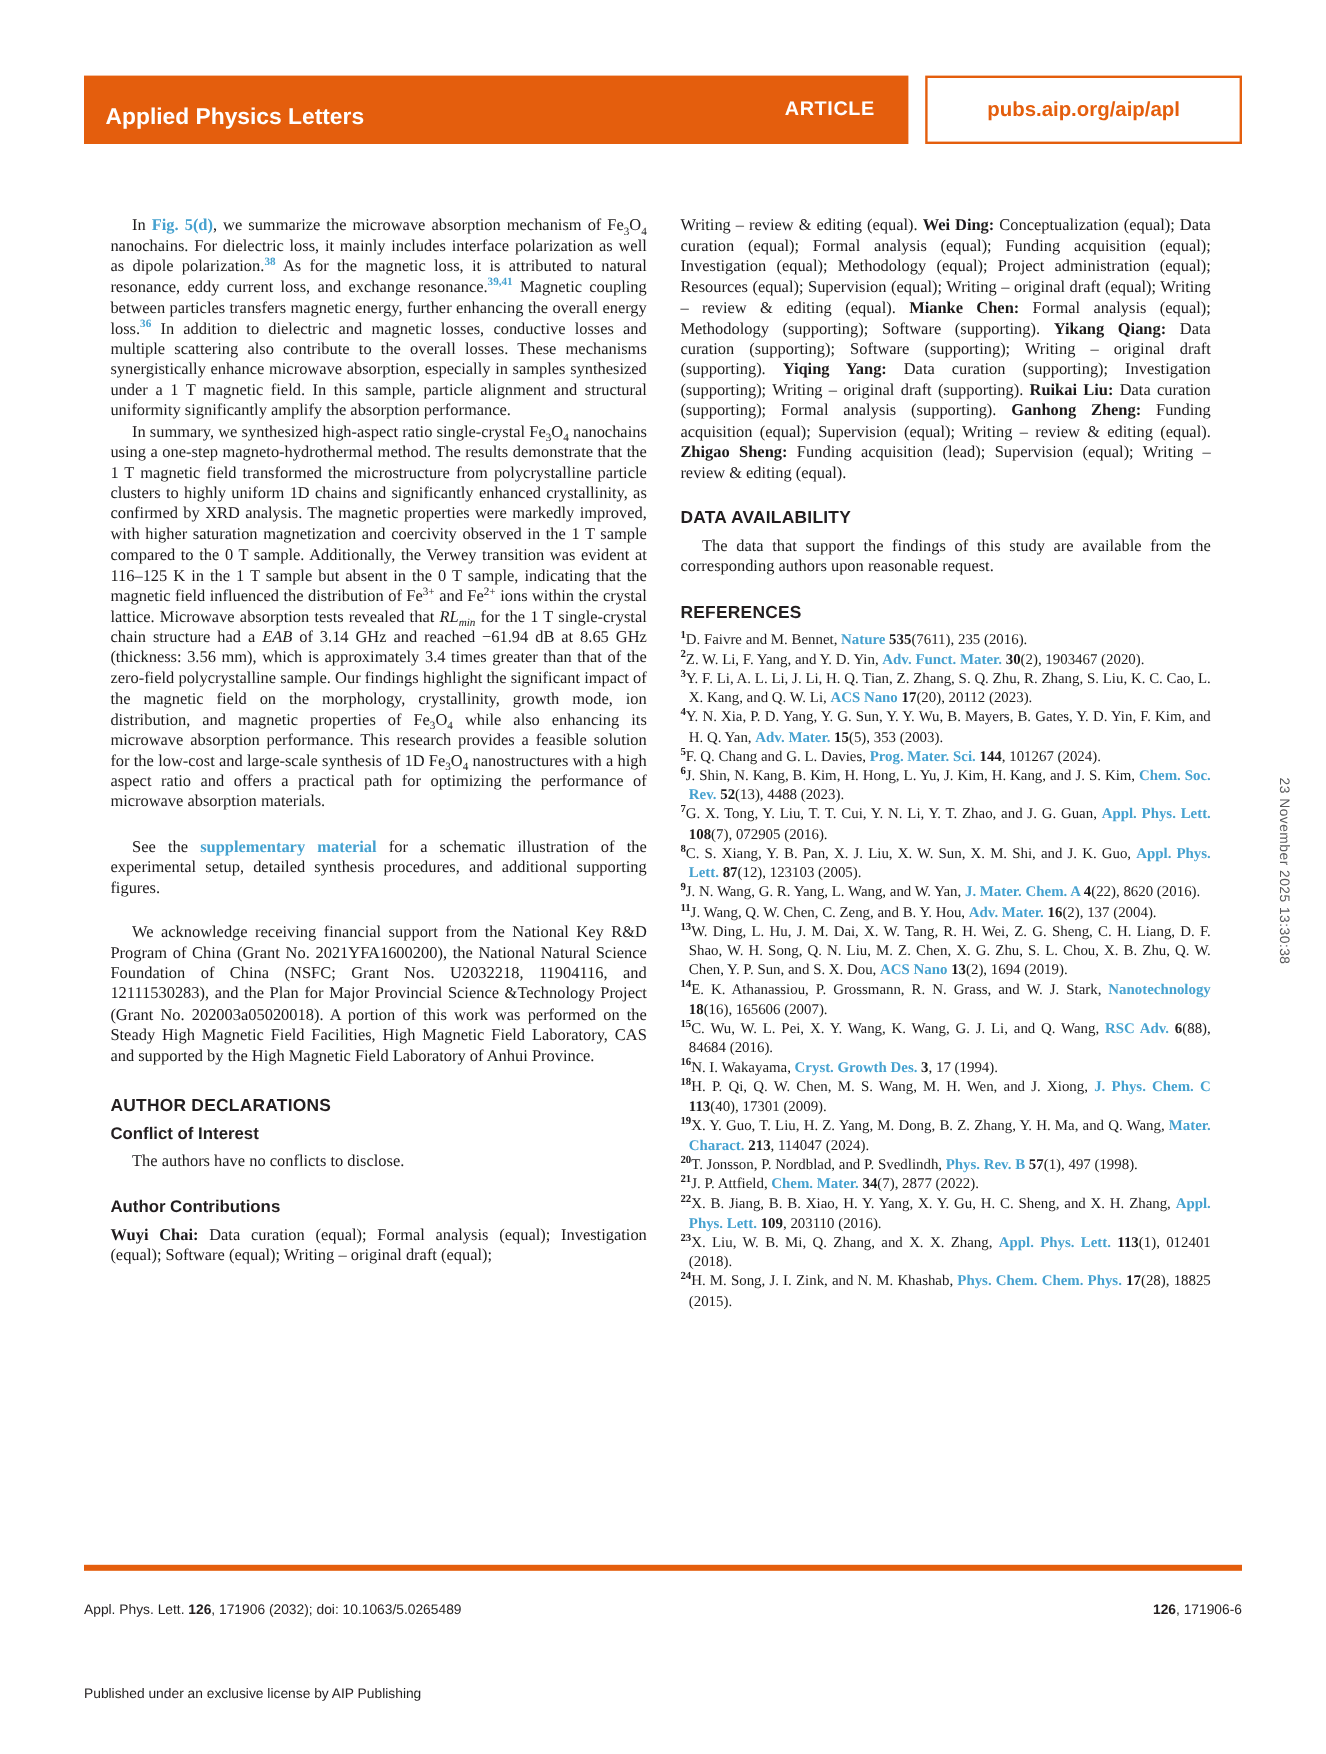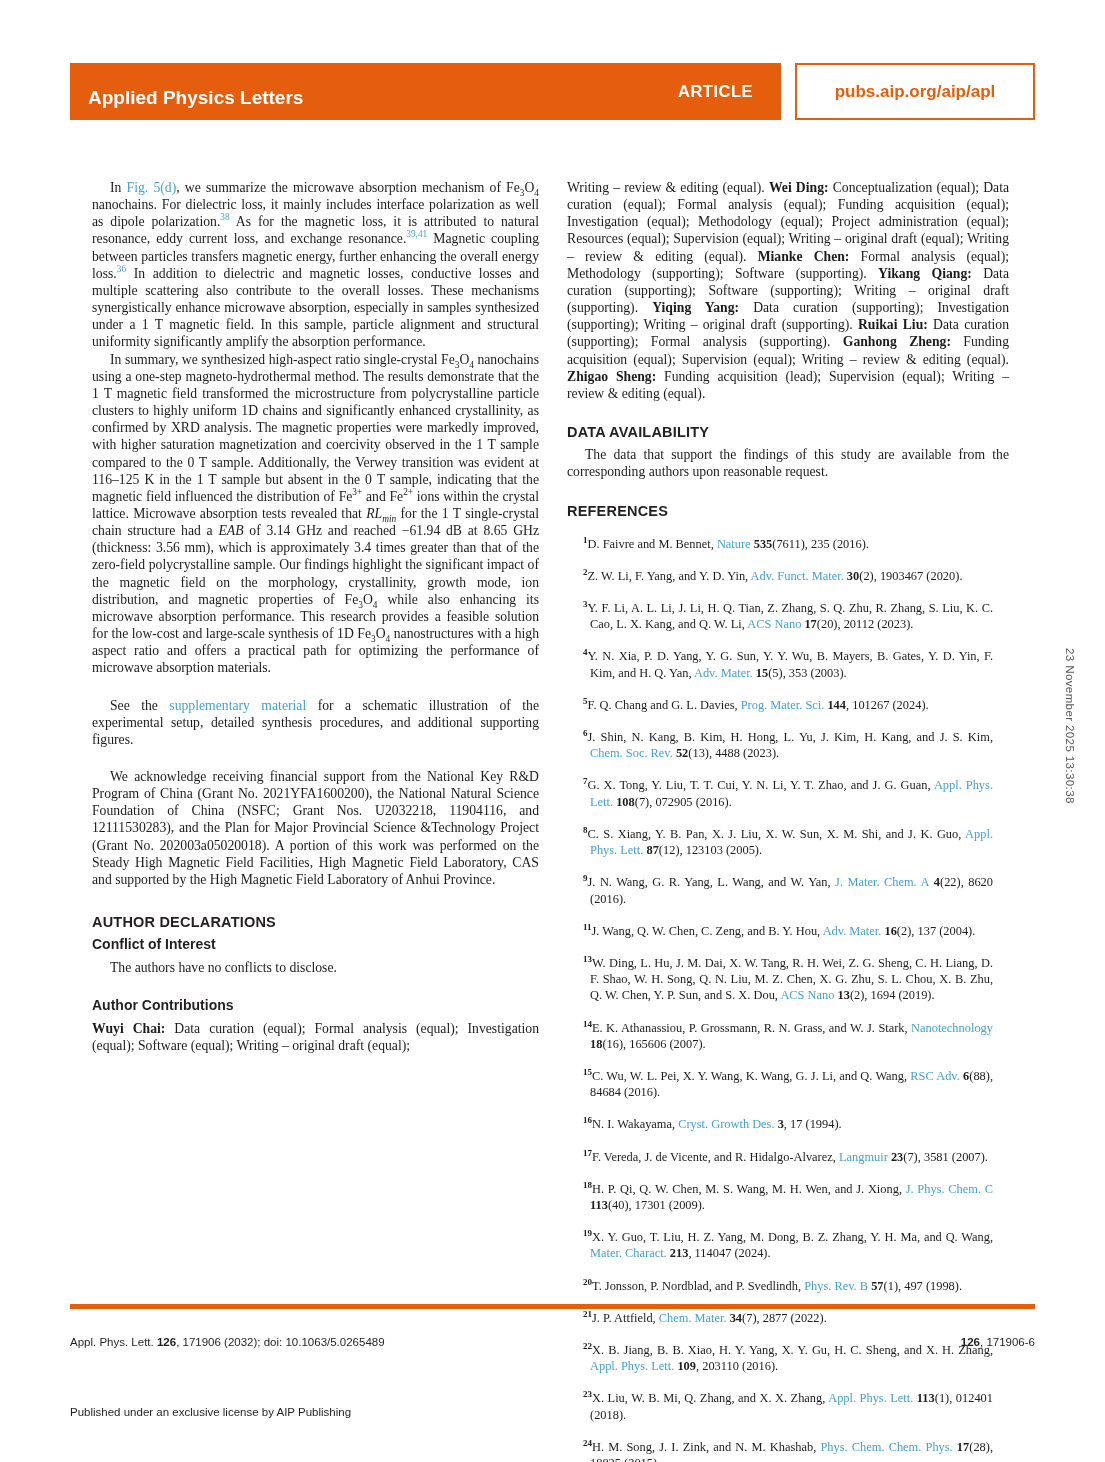--- a/index.html
+++ b/index.html
@@ -11,44 +11,44 @@
   html,body{margin:0;padding:0;background:#ffffff;}
   .page{position:relative;width:1105px;height:1462px;background:#fff;overflow:hidden;
         font-family:"Liberation Serif",serif;color:var(--ink);}
   
   .hdr{position:absolute;left:70px;top:63px;width:965px;height:57px;display:flex;}
   .hdr-bar{flex:1;background:var(--orange);display:flex;align-items:center;
            padding:0 28px 0 18px;box-sizing:border-box;}
   .hdr-title{color:#fff;font-family:"Liberation Sans",sans-serif;font-weight:700;font-size:19px;margin-top:12px;}
   .hdr-article{margin-left:auto;color:#fff;font-family:"Liberation Sans",sans-serif;
                font-weight:700;font-size:16.5px;letter-spacing:.5px;}
-  .hdr-urlbox{width:240px;margin-left:14px;border:2px solid var(--orange);background:#fff;
+  .hdr-urlbox{width:264px;margin-left:14px;border:2px solid var(--orange);background:#fff;
               display:flex;align-items:center;justify-content:center;box-sizing:border-box;}
   .hdr-url{color:var(--orange);font-family:"Liberation Sans",sans-serif;font-weight:700;
            font-size:17px;text-decoration:none;}
   
   .col{position:absolute;top:179px;text-align:justify;font-size:13.7px;line-height:17.15px;}
   .col-left{left:92px;width:447px;}
   .col-right{left:567px;width:442px;}
   .col p{margin:0;text-indent:18px;}
   .col p.noind{text-indent:0;}
   .col p.gap{margin-top:20px;}
   .sec{font-family:"Liberation Sans",sans-serif;font-weight:700;font-size:14.5px;
        color:var(--head);margin:26px 0 5px;text-align:left;letter-spacing:.2px;}
   .subsec{font-family:"Liberation Sans",sans-serif;font-weight:700;font-size:14px;
           color:var(--head);margin:3px 0 6px;text-align:left;}
   .subsec.gap{margin-top:20px;}
   .pad-b{margin-bottom:8px !important;}
   .sec.tight{margin-top:22px;}
   
-  .ref{font-size:12.4px;line-height:16.2px;padding-left:7px;text-indent:-7px;margin:16px;}
+  .ref{font-size:12.4px;line-height:16.2px;padding-left:7px;text-indent:-7px;margin:0;}
   .refnum{font-weight:700;font-size:9px;line-height:0;}
   sup{font-size:.68em;line-height:0;}
   sub{font-size:.68em;line-height:0;}
-  .link{color:var(--blue);cursor:pointer;}
+  .link{color:var(--blue);cursor:pointer;font-weight:bold;}
   .b{font-weight:700;}
   .i{font-style:italic;}
   
   .frule{position:absolute;left:70px;top:1304px;width:965px;height:5px;background:var(--orange);}
   .fline1{position:absolute;left:70px;top:1336px;width:965px;display:flex;
           font-family:"Liberation Sans",sans-serif;font-size:11.5px;color:var(--head);}
   .fright{margin-left:auto;}
   .fline2{position:absolute;left:70px;top:1362px;font-family:"Liberation Sans",sans-serif;
           font-size:11.5px;color:var(--head);margin-top:44px;}
   
@@ -94,21 +94,20 @@
       <div class="ref"><sup class="refnum">5</sup><span>F. Q. Chang and G. L. Davies, </span><span class="link">Prog. Mater. Sci.</span><span class="b"> 144</span><span>, 101267 (2024).</span></div>
       <div class="ref"><sup class="refnum">6</sup><span>J. Shin, N. Kang, B. Kim, H. Hong, L. Yu, J. Kim, H. Kang, and J. S. Kim, </span><span class="link">Chem. Soc. Rev.</span><span class="b"> 52</span><span>(13), 4488 (2023).</span></div>
       <div class="ref"><sup class="refnum">7</sup><span>G. X. Tong, Y. Liu, T. T. Cui, Y. N. Li, Y. T. Zhao, and J. G. Guan, </span><span class="link">Appl. Phys. Lett.</span><span class="b"> 108</span><span>(7), 072905 (2016).</span></div>
       <div class="ref"><sup class="refnum">8</sup><span>C. S. Xiang, Y. B. Pan, X. J. Liu, X. W. Sun, X. M. Shi, and J. K. Guo, </span><span class="link">Appl. Phys. Lett.</span><span class="b"> 87</span><span>(12), 123103 (2005).</span></div>
       <div class="ref"><sup class="refnum">9</sup><span>J. N. Wang, G. R. Yang, L. Wang, and W. Yan, </span><span class="link">J. Mater. Chem. A</span><span class="b"> 4</span><span>(22), 8620 (2016).</span></div>
       <div class="ref"><sup class="refnum">11</sup><span>J. Wang, Q. W. Chen, C. Zeng, and B. Y. Hou, </span><span class="link">Adv. Mater.</span><span class="b"> 16</span><span>(2), 137 (2004).</span></div>
       <div class="ref"><sup class="refnum">13</sup><span>W. Ding, L. Hu, J. M. Dai, X. W. Tang, R. H. Wei, Z. G. Sheng, C. H. Liang, D. F. Shao, W. H. Song, Q. N. Liu, M. Z. Chen, X. G. Zhu, S. L. Chou, X. B. Zhu, Q. W. Chen, Y. P. Sun, and S. X. Dou, </span><span class="link">ACS Nano</span><span class="b"> 13</span><span>(2), 1694 (2019).</span></div>
       <div class="ref"><sup class="refnum">14</sup><span>E. K. Athanassiou, P. Grossmann, R. N. Grass, and W. J. Stark, </span><span class="link">Nanotechnology</span><span class="b"> 18</span><span>(16), 165606 (2007).</span></div>
       <div class="ref"><sup class="refnum">15</sup><span>C. Wu, W. L. Pei, X. Y. Wang, K. Wang, G. J. Li, and Q. Wang, </span><span class="link">RSC Adv.</span><span class="b"> 6</span><span>(88), 84684 (2016).</span></div>
       <div class="ref"><sup class="refnum">16</sup><span>N. I. Wakayama, </span><span class="link">Cryst. Growth Des.</span><span class="b"> 3</span><span>, 17 (1994).</span></div>
-      <div class="ref"><sup class="refnum">17</sup><span>F. Vereda, J. de Vicente, and R. Hidalgo-Alvarez, </span><span class="link">Langmuir</span><span class="b"> 23</span><span>(7), 3581 (2007).</span></div>
       <div class="ref"><sup class="refnum">18</sup><span>H. P. Qi, Q. W. Chen, M. S. Wang, M. H. Wen, and J. Xiong, </span><span class="link">J. Phys. Chem. C</span><span class="b"> 113</span><span>(40), 17301 (2009).</span></div>
       <div class="ref"><sup class="refnum">19</sup><span>X. Y. Guo, T. Liu, H. Z. Yang, M. Dong, B. Z. Zhang, Y. H. Ma, and Q. Wang, </span><span class="link">Mater. Charact.</span><span class="b"> 213</span><span>, 114047 (2024).</span></div>
       <div class="ref"><sup class="refnum">20</sup><span>T. Jonsson, P. Nordblad, and P. Svedlindh, </span><span class="link">Phys. Rev. B</span><span class="b"> 57</span><span>(1), 497 (1998).</span></div>
       <div class="ref"><sup class="refnum">21</sup><span>J. P. Attfield, </span><span class="link">Chem. Mater.</span><span class="b"> 34</span><span>(7), 2877 (2022).</span></div>
       <div class="ref"><sup class="refnum">22</sup><span>X. B. Jiang, B. B. Xiao, H. Y. Yang, X. Y. Gu, H. C. Sheng, and X. H. Zhang, </span><span class="link">Appl. Phys. Lett.</span><span class="b"> 109</span><span>, 203110 (2016).</span></div>
       <div class="ref"><sup class="refnum">23</sup><span>X. Liu, W. B. Mi, Q. Zhang, and X. X. Zhang, </span><span class="link">Appl. Phys. Lett.</span><span class="b"> 113</span><span>(1), 012401 (2018).</span></div>
       <div class="ref"><sup class="refnum">24</sup><span>H. M. Song, J. I. Zink, and N. M. Khashab, </span><span class="link">Phys. Chem. Chem. Phys.</span><span class="b"> 17</span><span>(28), 18825 (2015).</span></div>
     </section>
 
   <div class="stamp">23 November 2025 13:30:38</div>

